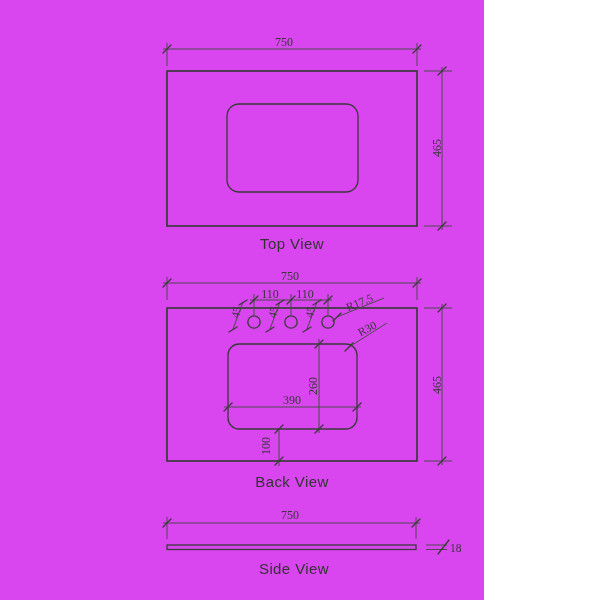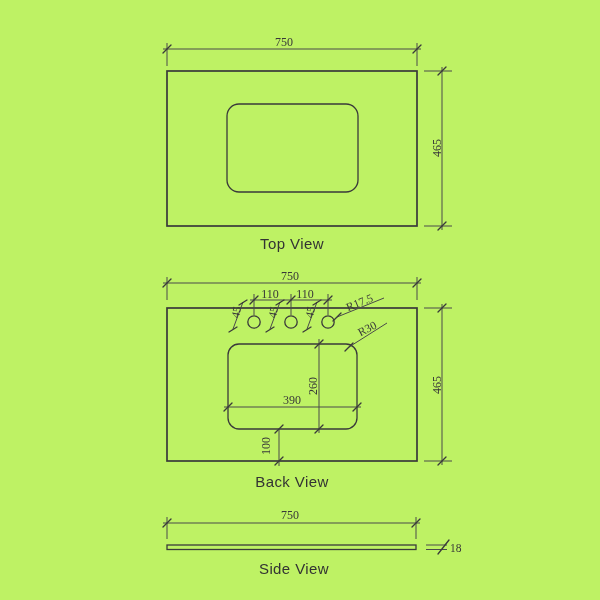--- a/index.html
+++ b/index.html
@@ -1,16 +1,16 @@
 <!DOCTYPE html>
 <html><head>
 <meta charset="utf-8">
 <style>
   html,body{margin:0;padding:0;background:#ffffff;}
-  .page{width:600px;height:600px;background:#bef264;position:relative;overflow:hidden;text-decoration:underline;}
+  .page{width:484px;height:600px;background:#d946ef;position:relative;overflow:hidden;text-decoration:underline;}
   svg{display:block;}
   .obj{fill:none;stroke:#3a3a3a;stroke-width:1.7;}
   .obj-thin{fill:none;stroke:#3a3a3a;stroke-width:1.3;}
   .dim{fill:none;stroke:#4a4a4a;stroke-width:1;}
   .tick{fill:none;stroke:#3a3a3a;stroke-width:1.3;stroke-linecap:round;}
   .t{font-family:"Liberation Serif","DejaVu Serif",serif;font-size:12px;fill:#383838;}
   .ts{font-family:"Liberation Serif","DejaVu Serif",serif;font-size:11.5px;fill:#383838;}
   .lbl{font-family:"Liberation Sans","DejaVu Sans",sans-serif;font-size:15px;letter-spacing:0.4px;fill:#333333;}
 </style>
 </head>

